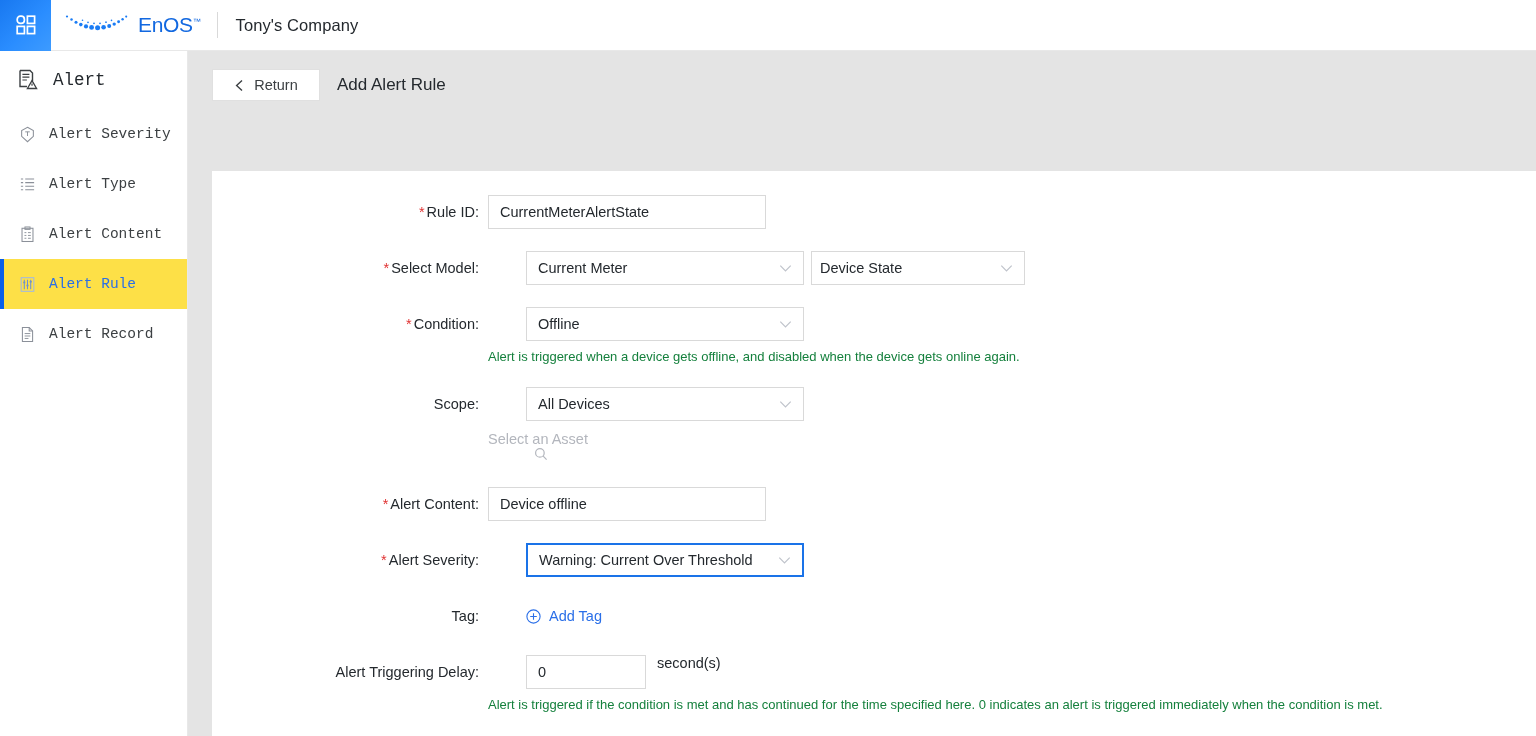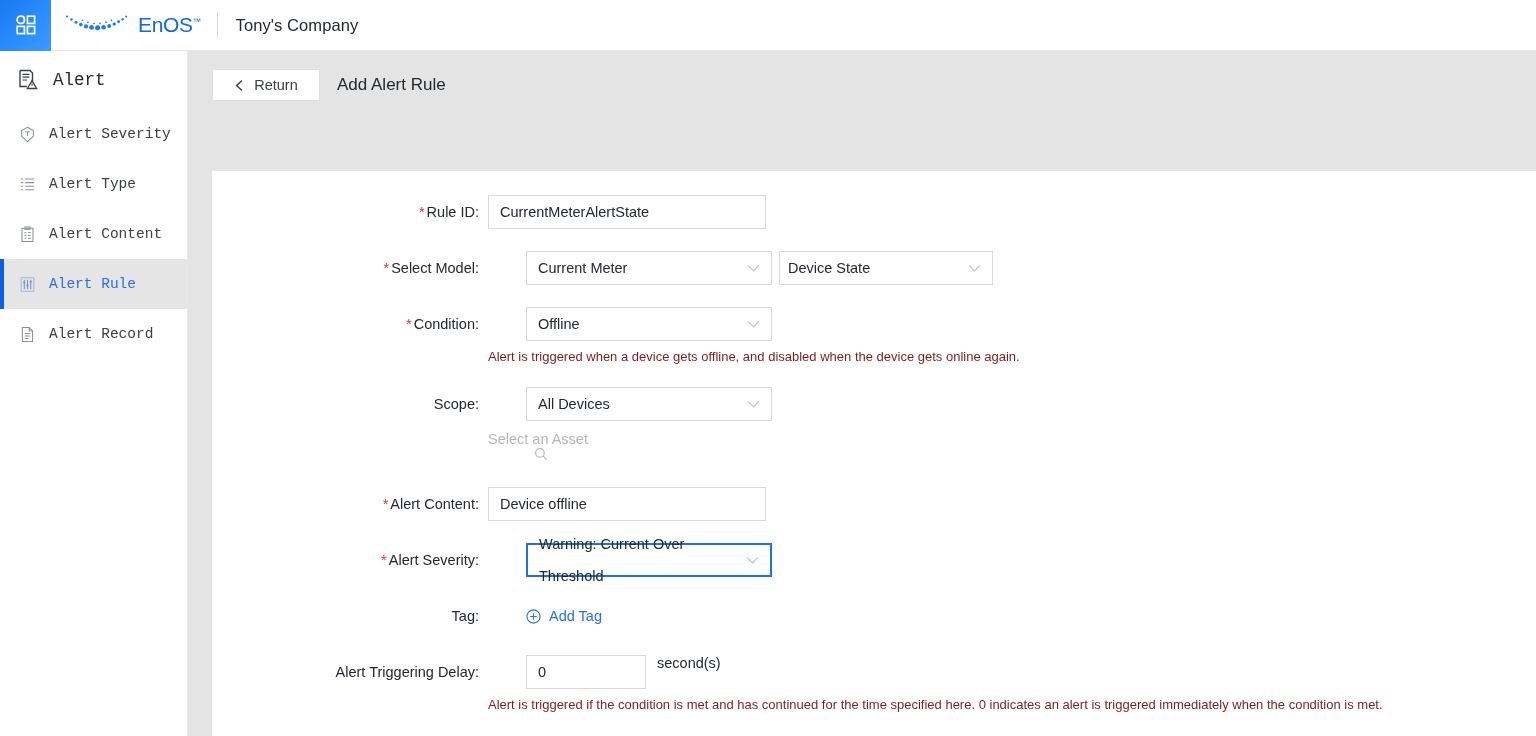--- a/index.html
+++ b/index.html
@@ -65,21 +65,21 @@
   .side-item {
     position: relative;
     display: flex; align-items: center;
     height: 50px; padding-left: 18px;
     cursor: pointer;
   }
   .side-item .s-ico { width: 18px; height:18px; flex:0 0 18px; display:flex; align-items:center; justify-content:center;}
   .side-item .s-lbl {
     font-size: 14.5px; color: #3c4043; margin-left: 13px;
   }
-  .side-item.active { background: #e5e5e5; }
+  .side-item.active { background: #fde047; }
   .side-item.active::before {
     content: ""; position: absolute; left: 0; top: 0;
     width: 4px; height: 100%; background: #0a5fe8;
   }
   .side-item.active .s-lbl { color: #2a6fe8; }
 
   
   .content {
     position: absolute; top: 51px; left: 188px;
     width: 1348px; height: 685px;
@@ -123,34 +123,34 @@
 
   .txtbox {
     width: 278px; height: 34px;
     border: 1px solid #d9d9d9; background: #fff;
     font-size: 14.5px; color: #24292e;
     padding: 0 11px; line-height: 32px;
     display: flex; align-items: center;
     cursor: text;
   }
   .selbox {
-    width: 246px; height: 34px;
+    width: 278px; height: 34px;
     border: 1px solid #d9d9d9; background: #fff;
     font-size: 14.5px; color: #24292e;
     padding: 0 11px; line-height: 32px;
     display: flex; align-items: center; justify-content: space-between;
     cursor: pointer;
   }
   .selbox.focused { border: 2px solid #1a73e8; }
   .selbox .caret { flex: 0 0 auto; margin-left: 8px; display:block; }
   .selbox.sm { width: 214px; }
   .numbox { width: 120px; }
 
   .hint {
-    font-size: 13px; color: #7f1d1d;
+    font-size: 13px; color: #15803d;
     margin: 7px 0 0 0; line-height: 17px;
   }
   .hint-row { display:flex; }
   .hint-row .hpad { width: 276px; flex:0 0 276px; }
 
   .assetsel {
     display: flex; align-items: center;
     font-size: 14.5px; color: #b3b6bd; cursor: pointer; flex-direction: column;
   }
   .assetsel .mag { margin-left: 7px; display:block; }

